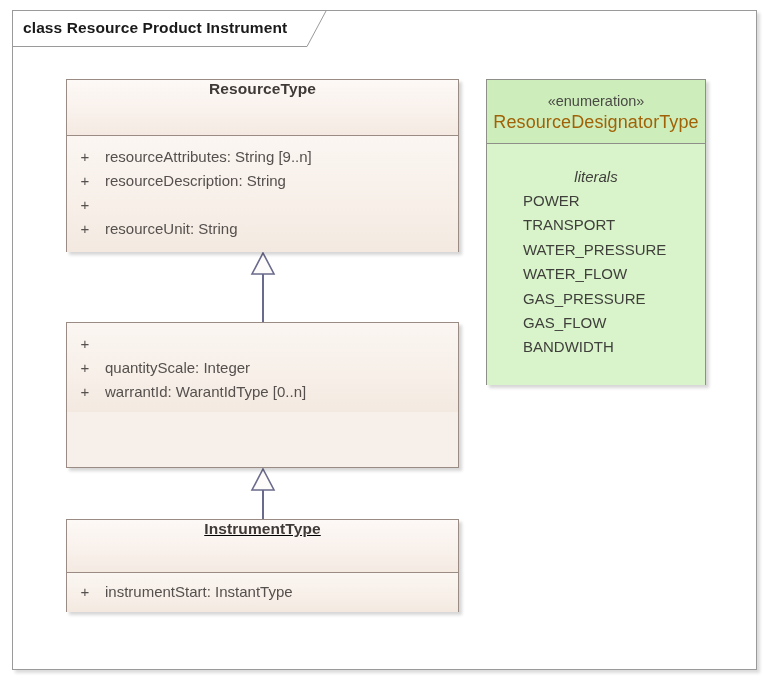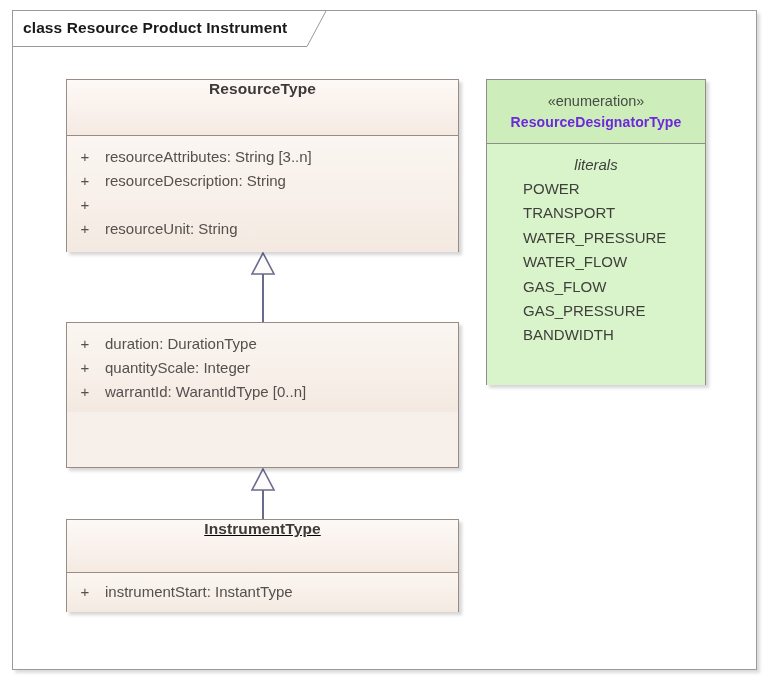--- a/index.html
+++ b/index.html
@@ -113,23 +113,23 @@
   .node.uml-enum .node-body {
     background: #d9f4ca;
     box-sizing: border-box;
   }
   .node.uml-enum .stereotype {
     font-size: 14.5px;
     color: #4a4a45;
     line-height: 20px;
   }
   .node.uml-enum .node-title {
-    font-size: 14px;
-    font-weight: bold;
-    color: #6d28d9;
+    font-size: 18px;
+    font-weight: normal;
+    color: #a16207;
     line-height: 22px;
     letter-spacing: 0.1px;
   }
   .node.uml-enum .compartment-label {
     font-size: 15px;
     font-style: italic;
     color: #3f3f3b;
     text-align: center;
     line-height: 24px;
   }
@@ -202,41 +202,40 @@
     <polygon points="23,5 34,26 12,26" fill="#fdfcfb" stroke="#6a6a8c" stroke-width="1.6" stroke-linejoin="miter"></polygon>
   </svg>
 
   <div class="node uml-class" style="left:66px; top:79px; width:393px; height:173px;">
     <div class="node-header" style="height:56px;">
       <span class="node-title">ResourceType</span>
     </div>
     <div class="node-body" style="height:116px; padding-top:9px;">
       <div class="attr-row">
         <span class="attr-vis">+</span>
-        <span class="attr-text">resourceAttributes: String [3..n]</span>
+        <span class="attr-text">resourceAttributes: String [9..n]</span>
       </div>
       <div class="attr-row">
         <span class="attr-vis">+</span>
         <span class="attr-text">resourceDescription: String</span>
       </div>
       <div class="attr-row">
         <span class="attr-vis">+</span>
       </div>
       <div class="attr-row">
         <span class="attr-vis">+</span>
         <span class="attr-text">resourceUnit: String</span>
       </div>
     </div>
   </div>
 
   <div class="node uml-class" style="left:66px; top:322px; width:393px; height:146px;">
     <div class="node-body" style="height:89px; padding-top:9px;">
       <div class="attr-row">
         <span class="attr-vis">+</span>
-        <span class="attr-text">duration: DurationType</span>
       </div>
       <div class="attr-row">
         <span class="attr-vis">+</span>
         <span class="attr-text">quantityScale: Integer</span>
       </div>
       <div class="attr-row">
         <span class="attr-vis">+</span>
         <span class="attr-text">warrantId: WarantIdType [0..n]</span>
       </div>
     </div>
@@ -252,25 +251,25 @@
         <span class="attr-text">instrumentStart: InstantType</span>
       </div>
     </div>
   </div>
 
   <div class="node uml-enum" style="left:486px; top:79px; width:220px; height:306px;">
     <div class="node-header" style="height:64px;text-align:center;">
       <span class="stereotype">«enumeration»</span>
       <span class="node-title">ResourceDesignatorType</span>
     </div>
-    <div class="node-body" style="height:241px; padding-top:9px;">
+    <div class="node-body" style="height:241px; padding-top:21px;">
       <div class="compartment-label">literals</div>
       <div class="literal-row">POWER</div>
       <div class="literal-row">TRANSPORT</div>
       <div class="literal-row">WATER_PRESSURE</div>
       <div class="literal-row">WATER_FLOW</div>
+      <div class="literal-row">GAS_PRESSURE</div>
       <div class="literal-row">GAS_FLOW</div>
-      <div class="literal-row">GAS_PRESSURE</div>
       <div class="literal-row">BANDWIDTH</div>
     </div>
   </div>
 
 </div>
 
 </body></html>

